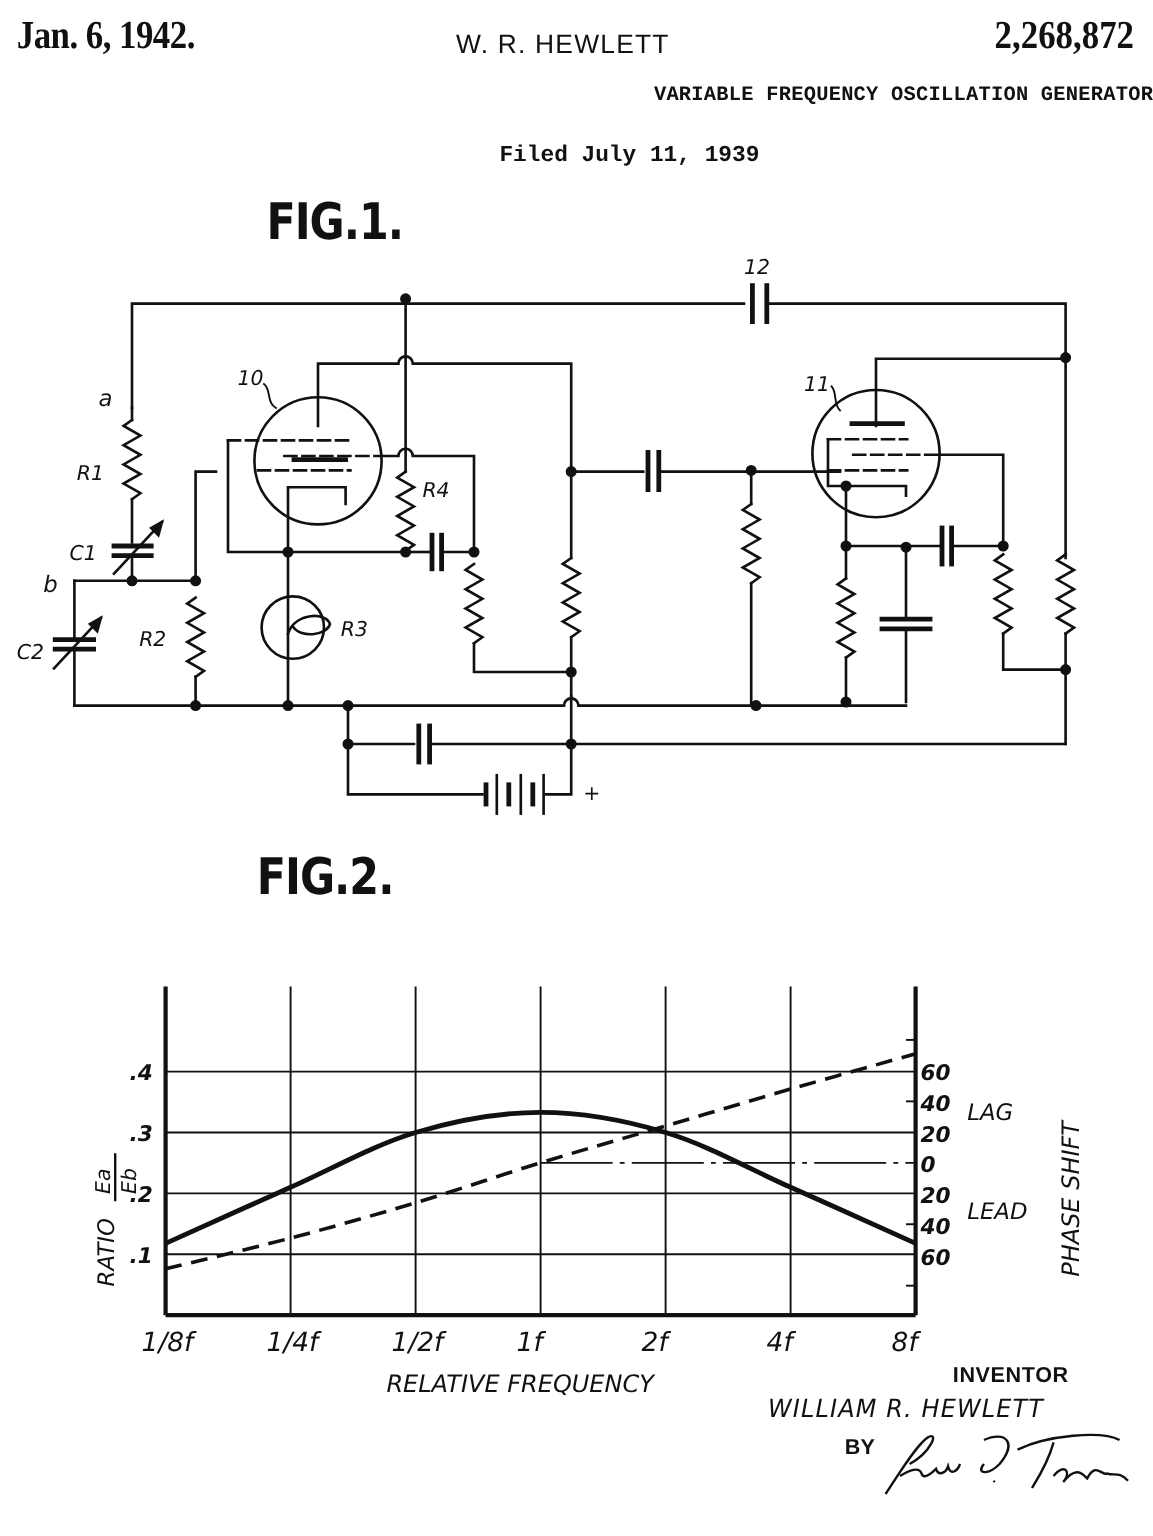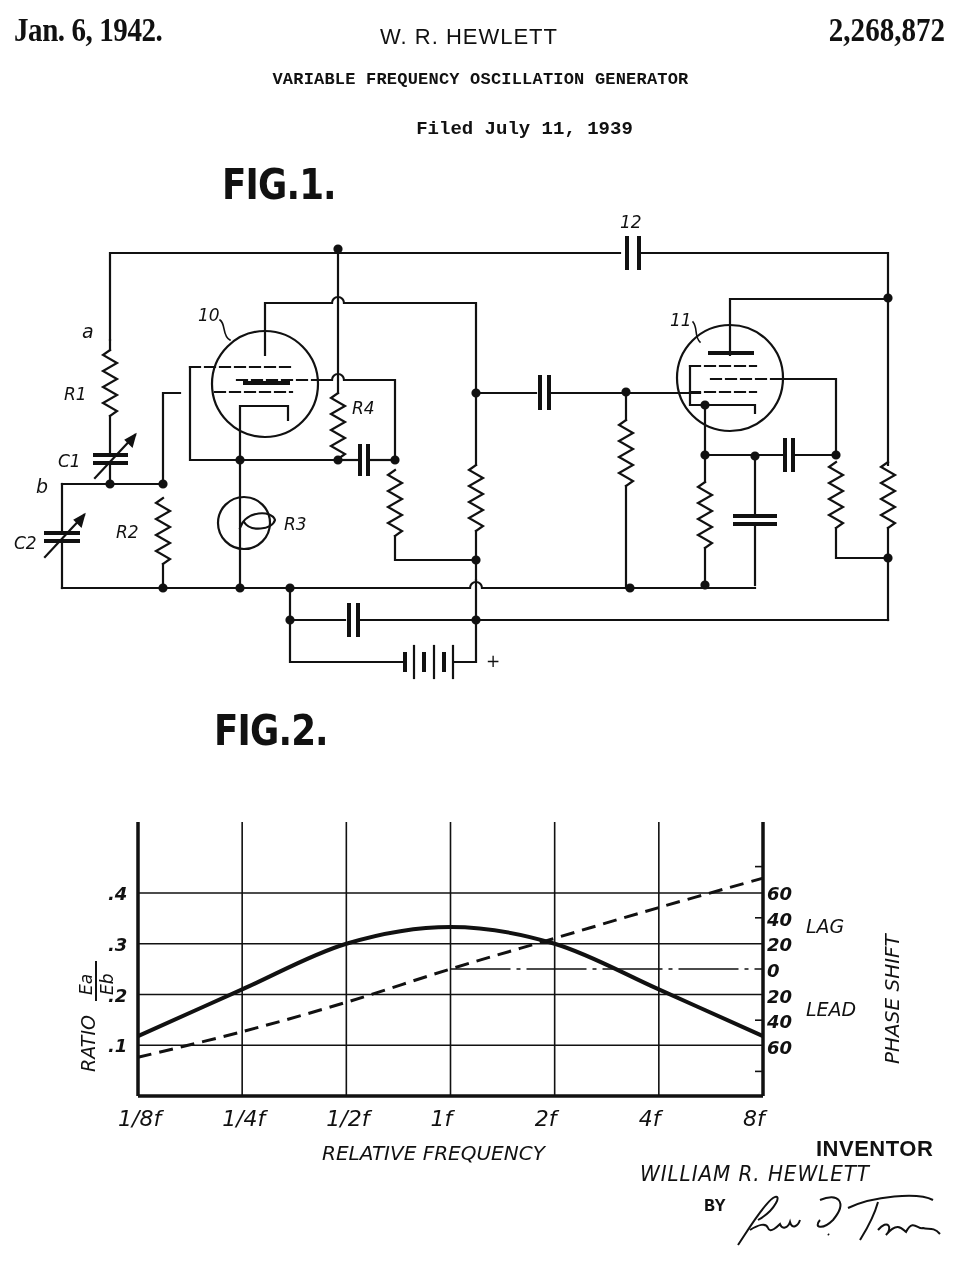--- a/index.html
+++ b/index.html
@@ -1,29 +1,29 @@
 <!DOCTYPE html>
 <html><head>
 <meta charset="utf-8">
 <style>
   html, body { margin: 0; padding: 0; background: #ffffff; }
   body { width: 961px; height: 1280px; position: relative; overflow: hidden; color: #111; }
   .abs { position: absolute; }
   .hdr-date { left: 14px; top: 12px; font-family: "Liberation Serif", serif; font-weight: bold; font-size: 33px; letter-spacing: -0.5px; transform: scaleX(0.88); transform-origin: left top; }
   .hdr-name { left: 380px; top: 24px; font-family: "Liberation Sans", sans-serif; font-weight: normal; font-size: 22px; letter-spacing: 1px; }
   .hdr-num { right: 16px; top: 12px; font-family: "Liberation Serif", serif; font-weight: bold; font-size: 33px; transform: scaleX(0.88); transform-origin: right top; }
-  .hdr-title { left: 0; width: 961px; top: 70px; text-align: center; font-family: "Liberation Mono", monospace; font-size: 17px; font-weight: bold; letter-spacing: 0.2px; }
+  .hdr-title { left: 0; width: 961px; top: 70px; text-align: right; font-family: "Liberation Mono", monospace; font-size: 17px; font-weight: bold; letter-spacing: 0.2px; }
   .hdr-filed { left: 0; width: 961px; top: 118px; text-align: center; font-family: "Liberation Mono", monospace; font-size: 19px; font-weight: bold; margin-left: 44px; }
   .fig-label { font-family: "DejaVu Sans", sans-serif; font-weight: bold; font-size: 42px; transform: scaleX(0.85); transform-origin: left top; letter-spacing: -1px; }
   .fig1 { left: 222px; top: 160px; }
   .fig2 { left: 214px; top: 706px; }
   svg text { font-family: "DejaVu Sans", sans-serif; font-style: italic; fill: #111; }
-  .inventor { left: 794px; top: 1136px; font-family: "Liberation Sans", sans-serif; font-weight: bold; font-size: 22px; letter-spacing: 0.5px; margin-left: 22px; }
+  .inventor { left: 794px; top: 1136px; font-family: "Liberation Sans", sans-serif; font-weight: bold; font-size: 18px; letter-spacing: 0.5px; }
   .inv-name { left: 640px; top: 1162px; font-family: "DejaVu Sans", sans-serif; font-style: italic; font-size: 21px; letter-spacing: 1px; transform: scaleX(0.95); transform-origin: left top; }
-  .by { left: 704px; top: 1196px; font-family: Liberation Mono, monospace; font-weight: bold; font-size: 18px; }
+  .by { left: 704px; top: 1196px; font-family: Liberation Sans, sans-serif; font-weight: bold; font-size: 18px; }
   .attorney { left: 782px; top: 1252px; font-family: "Liberation Sans", sans-serif; font-weight: bold; font-size: 18px; letter-spacing: 0.5px; margin-top: 41px; }
 </style>
 </head>
 <body>
 
 <div class="abs hdr-date">Jan. 6, 1942.</div>
 <div class="abs hdr-name">W. R. HEWLETT</div>
 <div class="abs hdr-num">2,268,872</div>
 <div class="abs hdr-title">VARIABLE FREQUENCY OSCILLATION GENERATOR</div>
 <div class="abs hdr-filed">Filed July 11, 1939</div>

